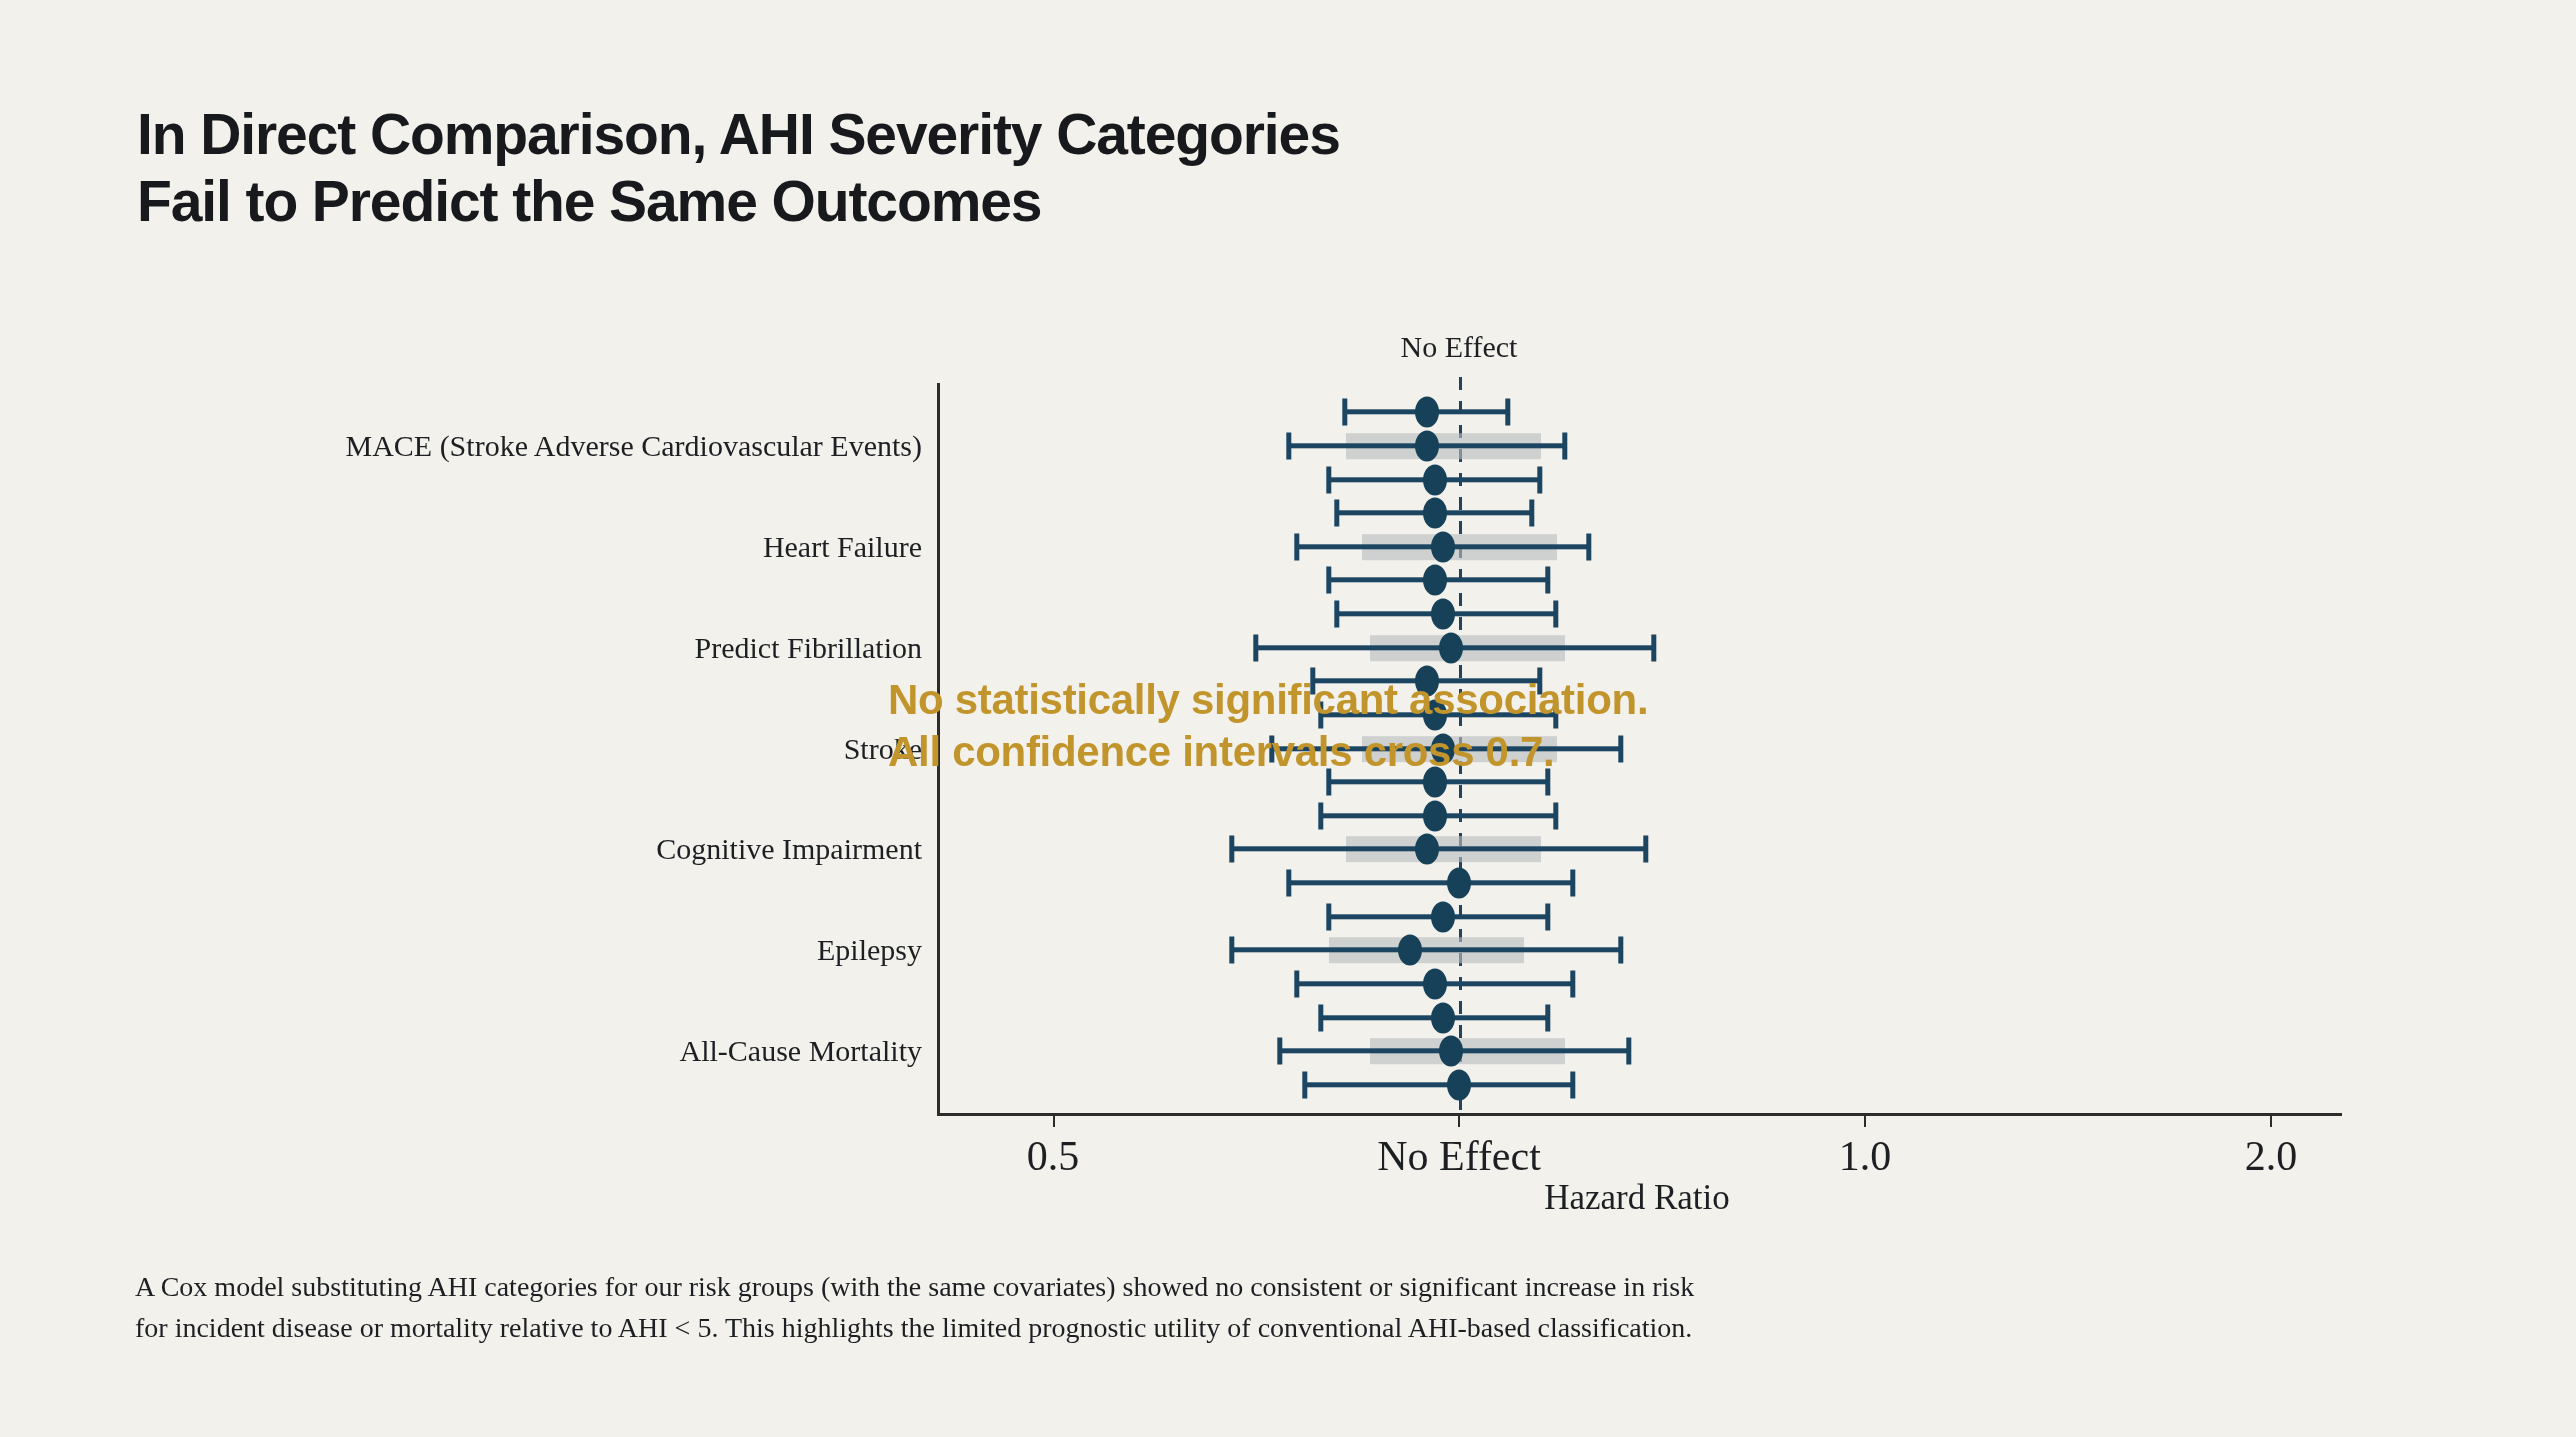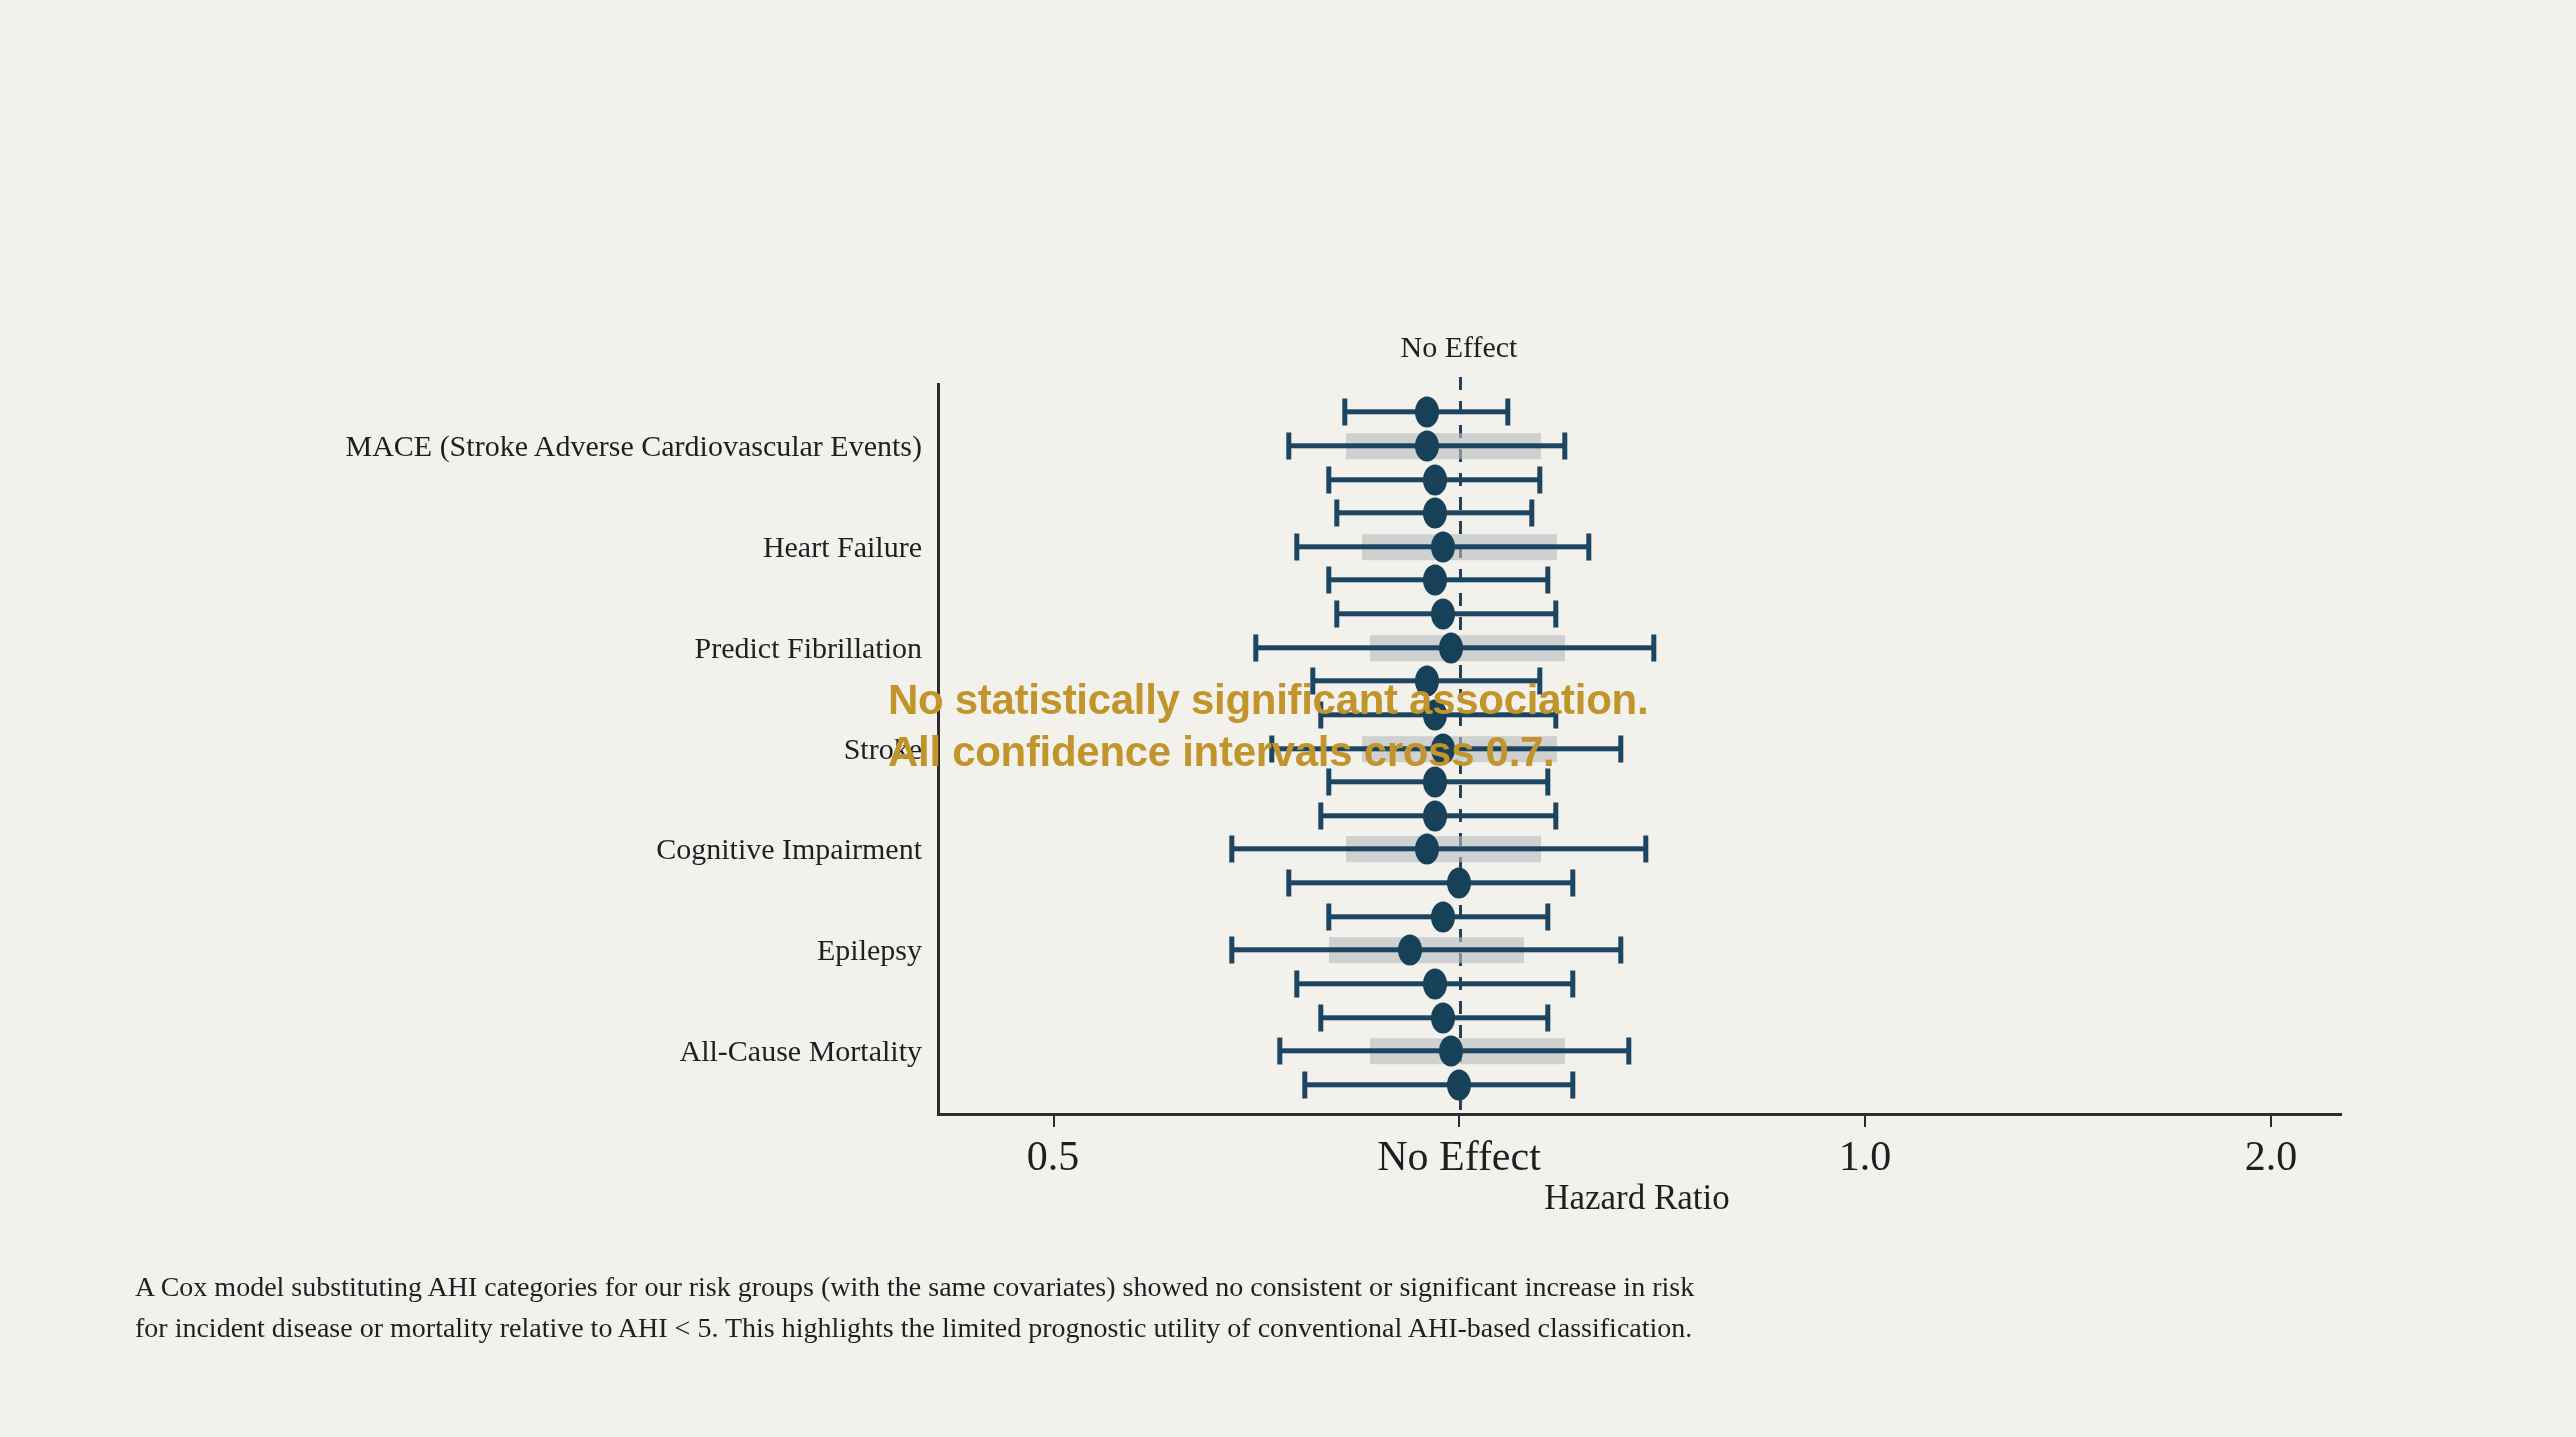--- a/index.html
+++ b/index.html
@@ -100,20 +100,22 @@
     font-size:28px;line-height:1.46;
     color:#1d1f22;
     white-space:pre-line;
   }
 </style>
 </head>
 <body>
 
 <div class="slide">
 
+  <div class="title">In Direct Comparison, AHI Severity Categories
+Fail to Predict the Same Outcomes</div>
 
   <div class="plot">
 
     <div class="no-effect-top">No Effect</div>
 
     <div class="axis-line-y"></div>
     <div class="axis-line-x"></div>
     <div class="no-effect-line"></div>
 
     <div id="ticks">

